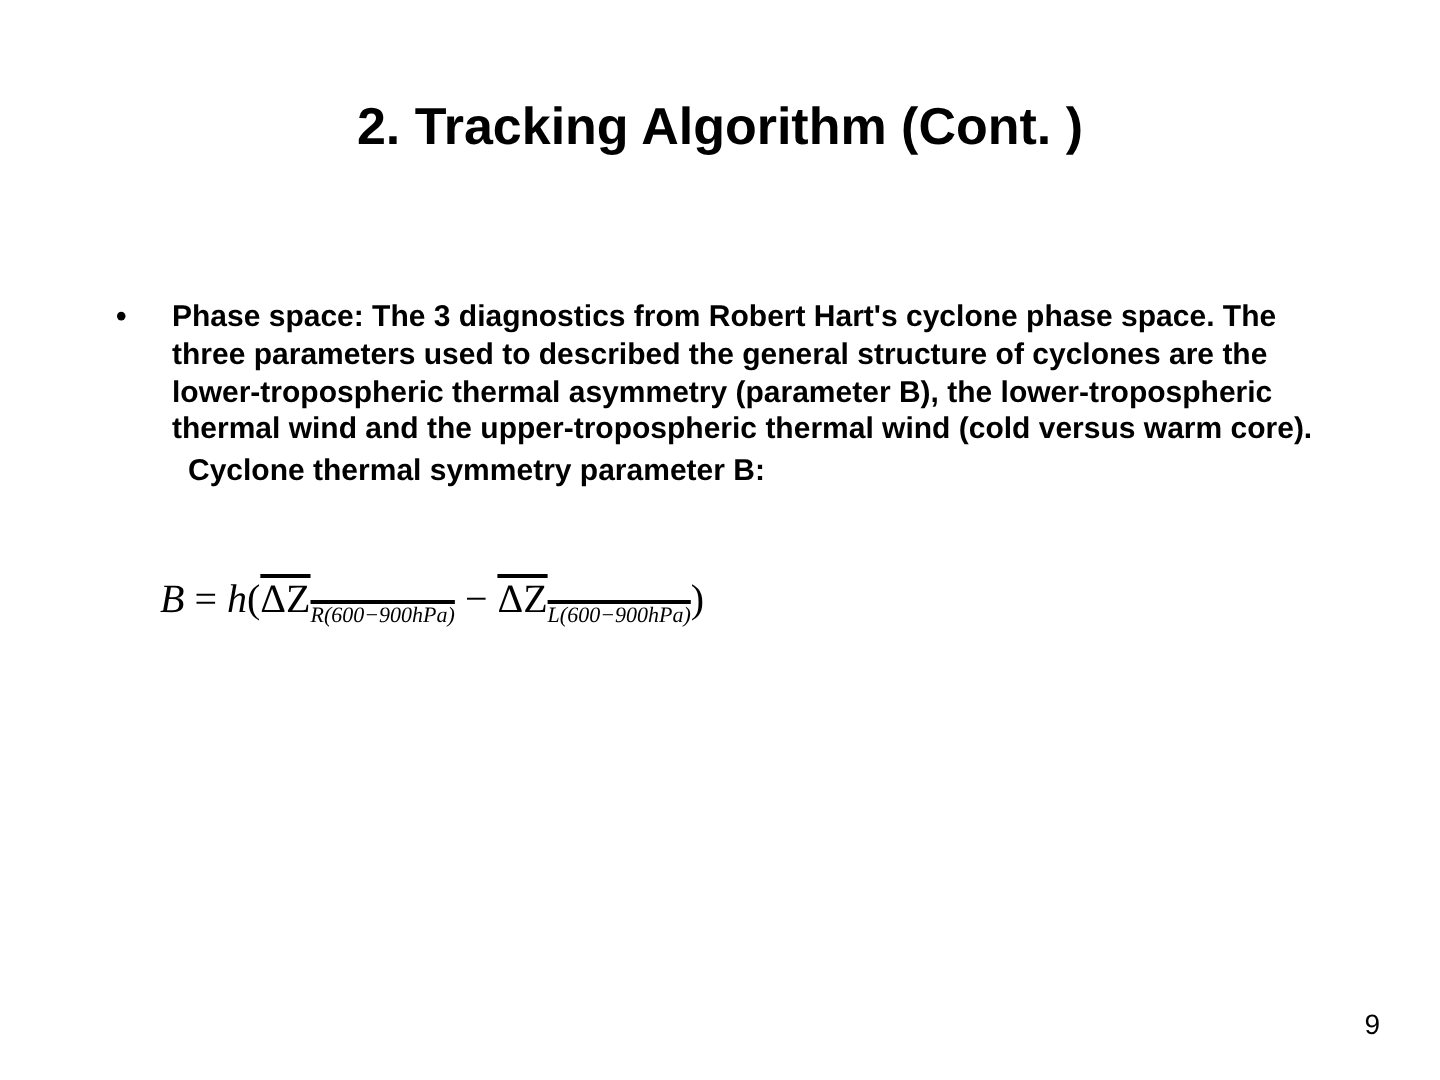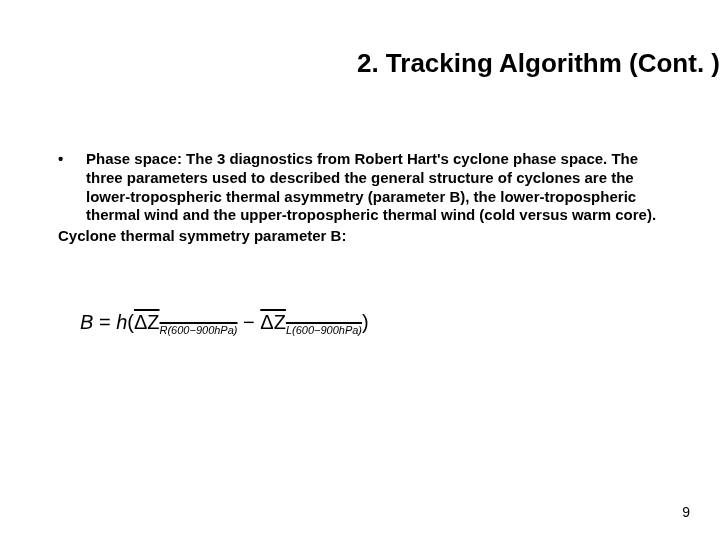--- a/index.html
+++ b/index.html
@@ -17,21 +17,21 @@
     width: 720px;
     height: 540px;
     position: relative;
     box-sizing: border-box;
   }
   .title {
     position: absolute;
     top: 48px;
     left: 0;
     width: 100%;
-    text-align: right;
+    text-align: center;
     font-size: 26px;
     font-weight: bold;
   }
   .body {
     position: absolute;
     top: 150px;
     left: 58px;
     right: 58px;
     font-size: 15px;
     font-weight: bold;
@@ -43,26 +43,27 @@
   .bullet-marker {
     width: 28px;
     flex: 0 0 28px;
     text-align: left;
   }
   .bullet-text {
     flex: 1;
   }
   .post-bullet {
     margin-top: 2px;
+    margin-left: 36px;
   }
   .equation {
     position: absolute;
-    top: 310px;
+    top: 288px;
     left: 80px;
-    font-family: Liberation Sans, sans-serif;
+    font-family: Liberation Serif, serif;
     font-weight: normal;
     font-size: 20px;
     font-style: italic;
     white-space: nowrap;
   }
   .equation .rm { font-style: normal; }
   .equation .sub {
     font-size: 11px;
     vertical-align: sub;
     font-style: italic;

